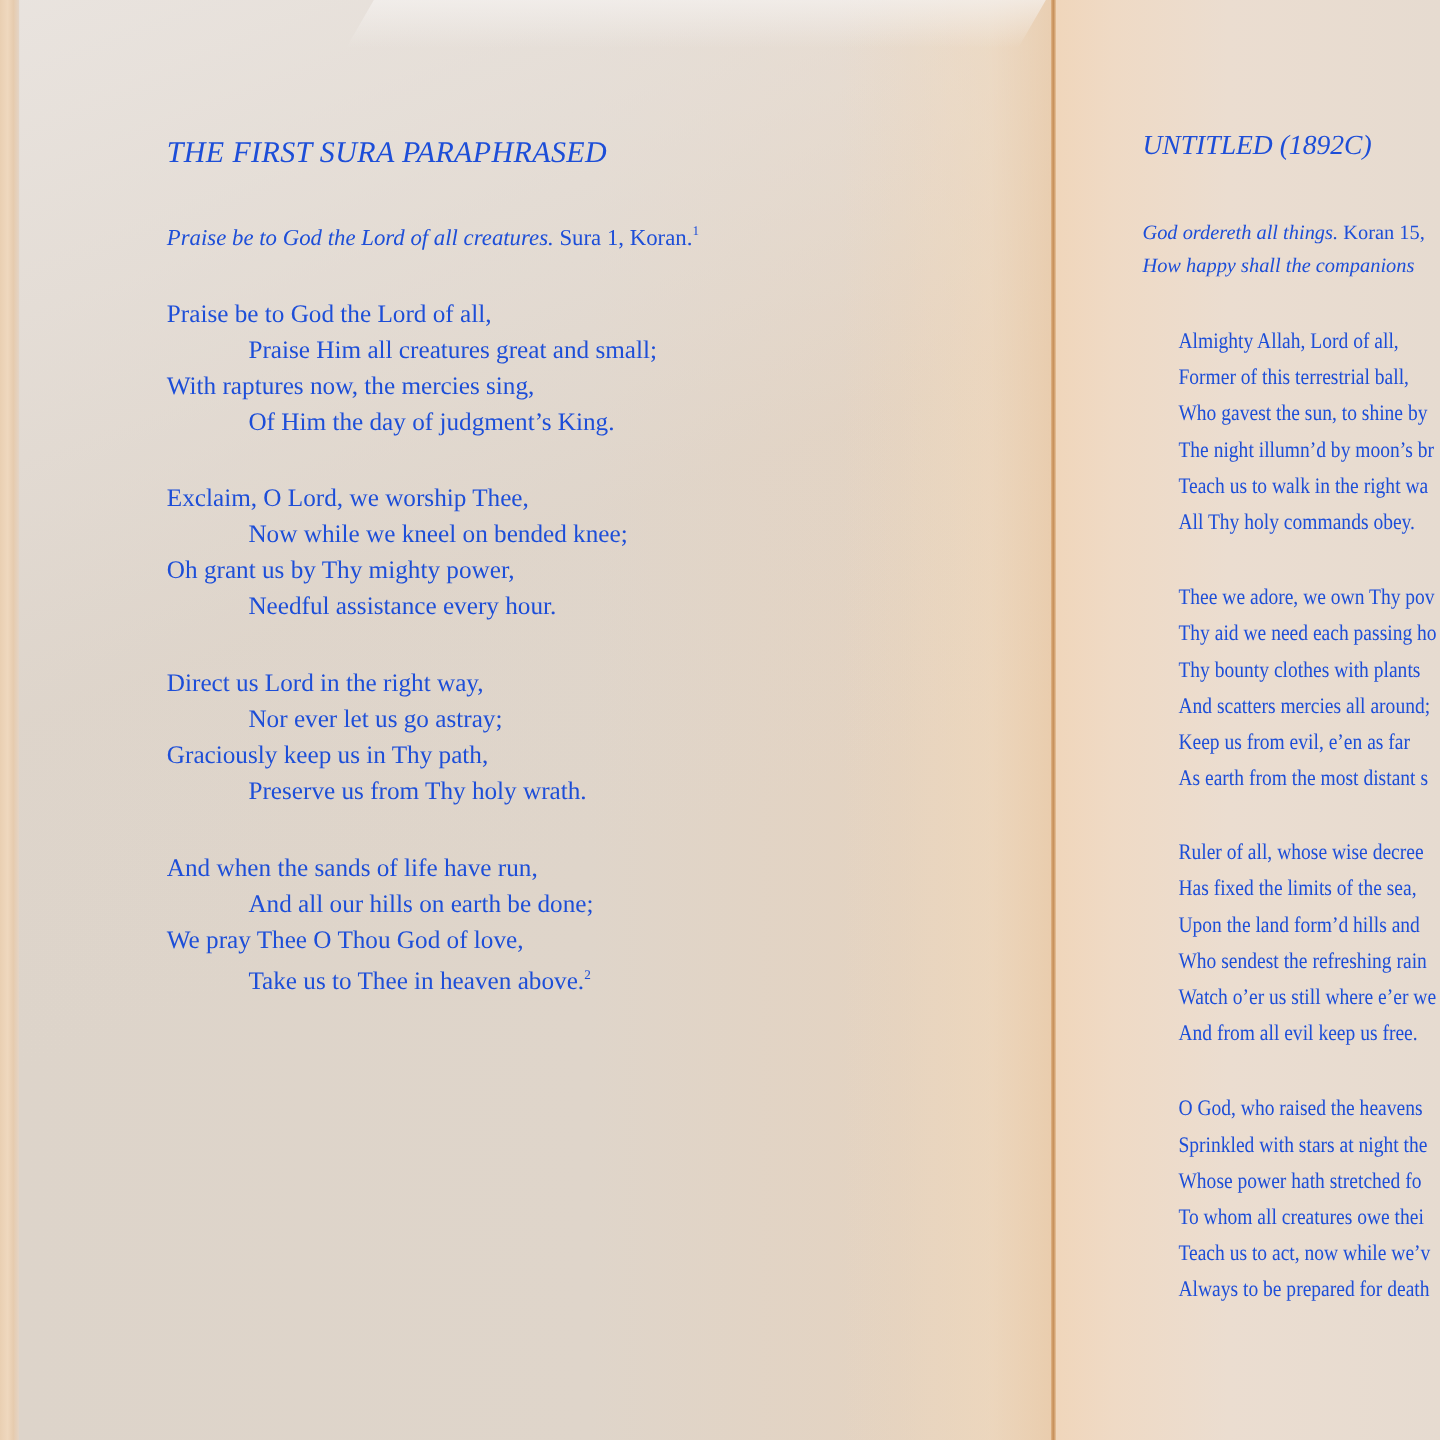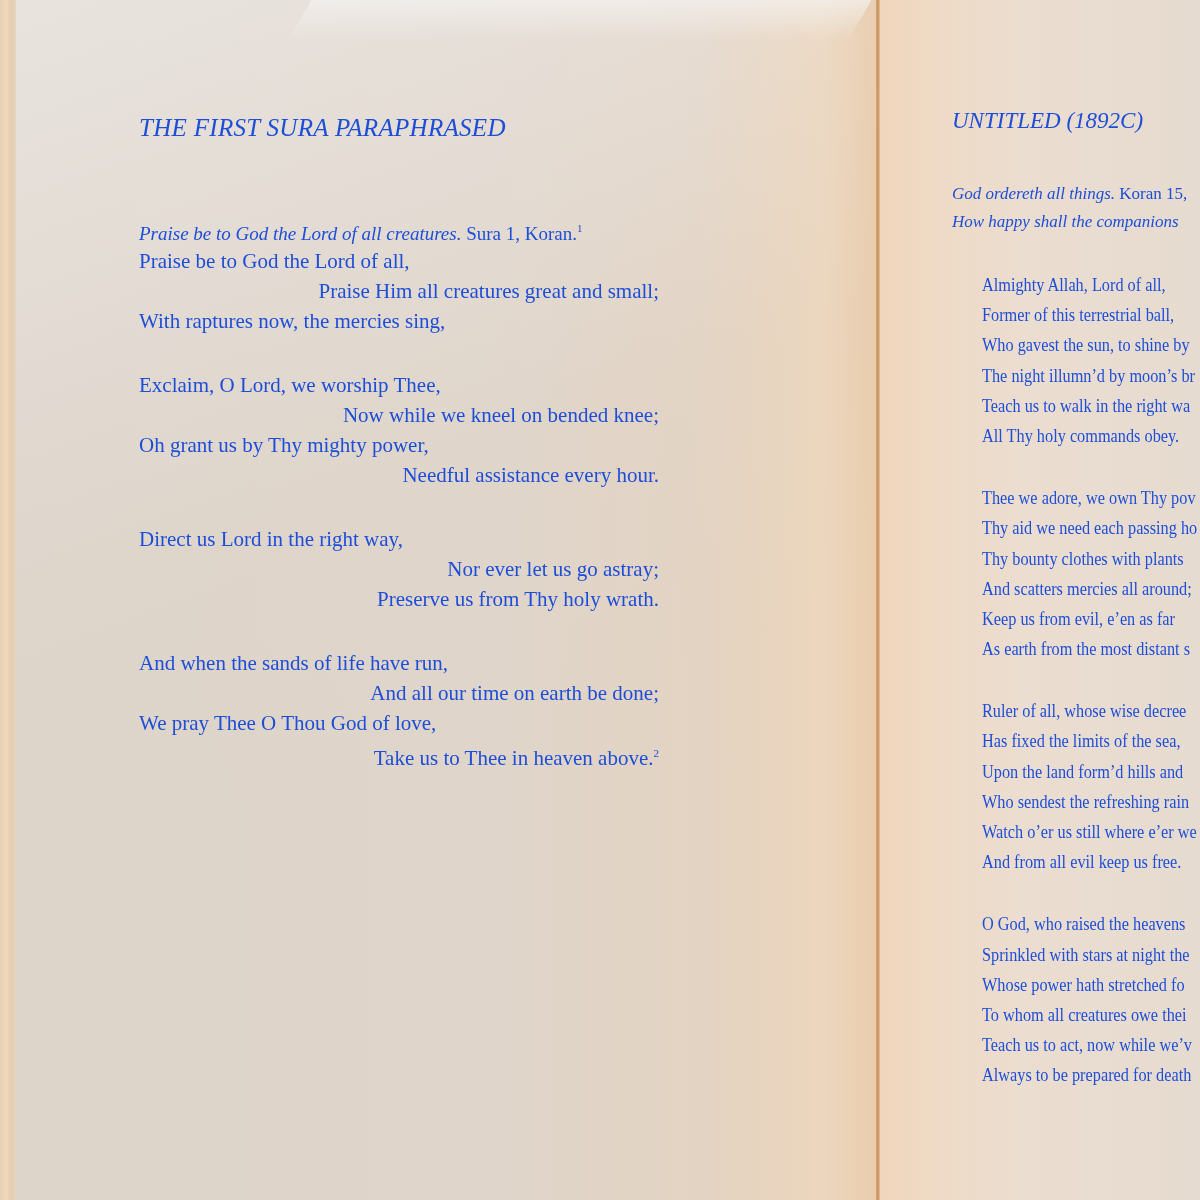--- a/index.html
+++ b/index.html
@@ -39,32 +39,32 @@
     .text { color: #1d4ed8; }
     .right-text { color: #1d4ed8; }
 
     .title-left {
       position: absolute; left: 139px; top: 114px;
       font-style: italic; font-size: 25px; letter-spacing: 0.3px; margin: 0; font-weight: normal;
       white-space: nowrap;
     }
     .epigraph-left {
       position: absolute; left: 139px; top: 187px;
-      font-size: 19px; white-space: nowrap; margin-top: 35px;
+      font-size: 19px; white-space: nowrap;
     }
     .epigraph-left .ital { font-style: italic; }
     sup { font-size: 11px; vertical-align: 8px; }
 
     .poem-left {
       position: absolute; left: 139px; top: 246px; width: 520px;
       font-size: 21px; line-height: 30px;
     }
     .stanza { margin-bottom: 34px; }
     .line { white-space: nowrap; height: 30px; }
-    .line.indent { padding-left: 68px; text-align: right; }
+    .line.indent { padding-left: 68px; }
 
     .title-right {
       position: absolute; left: 952px; top: 108px;
       font-style: italic; font-size: 23px; margin: 0; font-weight: normal; white-space: nowrap;
     }
     .epigraph-right {
       position: absolute; left: 952px; top: 180px;
       font-size: 17px; line-height: 28px; white-space: nowrap;
     }
     .epigraph-right .ital { font-style: italic; }
@@ -90,35 +90,37 @@
 
 <div class="epigraph-left text">
   <span class="ital">Praise be to God the Lord of all creatures.</span><span> Sura 1, Koran.</span><sup>1</sup>
 </div>
 
 <div class="poem-left text">
   <div class="stanza">
     <div class="line">Praise be to God the Lord of all,</div>
     <div class="line indent">Praise Him all creatures great and small;</div>
     <div class="line">With raptures now, the mercies sing,</div>
+    <div class="line indent">Of Him the day of judgment’s King.</div>
   </div>
   <div class="stanza">
     <div class="line">Exclaim, O Lord, we worship Thee,</div>
     <div class="line indent">Now while we kneel on bended knee;</div>
     <div class="line">Oh grant us by Thy mighty power,</div>
     <div class="line indent">Needful assistance every hour.</div>
   </div>
   <div class="stanza">
     <div class="line">Direct us Lord in the right way,</div>
     <div class="line indent">Nor ever let us go astray;</div>
+    <div class="line">Graciously keep us in Thy path,</div>
     <div class="line indent">Preserve us from Thy holy wrath.</div>
   </div>
   <div class="stanza">
     <div class="line">And when the sands of life have run,</div>
-    <div class="line indent">And all our time on earth be done;</div>
+    <div class="line indent">And all our hills on earth be done;</div>
     <div class="line">We pray Thee O Thou God of love,</div>
     <div class="line indent"><span>Take us to Thee in heaven above.</span><sup>2</sup></div>
   </div>
 </div>
 
 <h1 class="title-right right-text">UNTITLED (1892C)</h1>
 
 <div class="epigraph-right right-text">
   <div><span class="ital">God ordereth all things.</span><span> Koran 15,</span></div>
   <div class="ital">How happy shall the companions</div>

